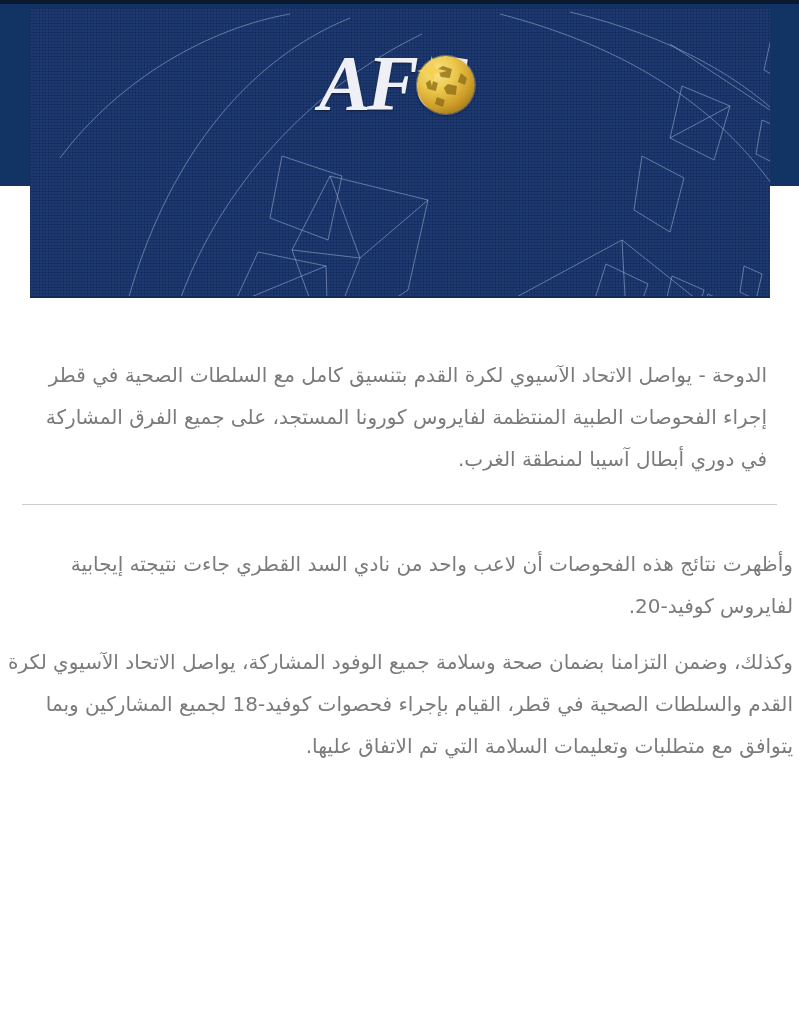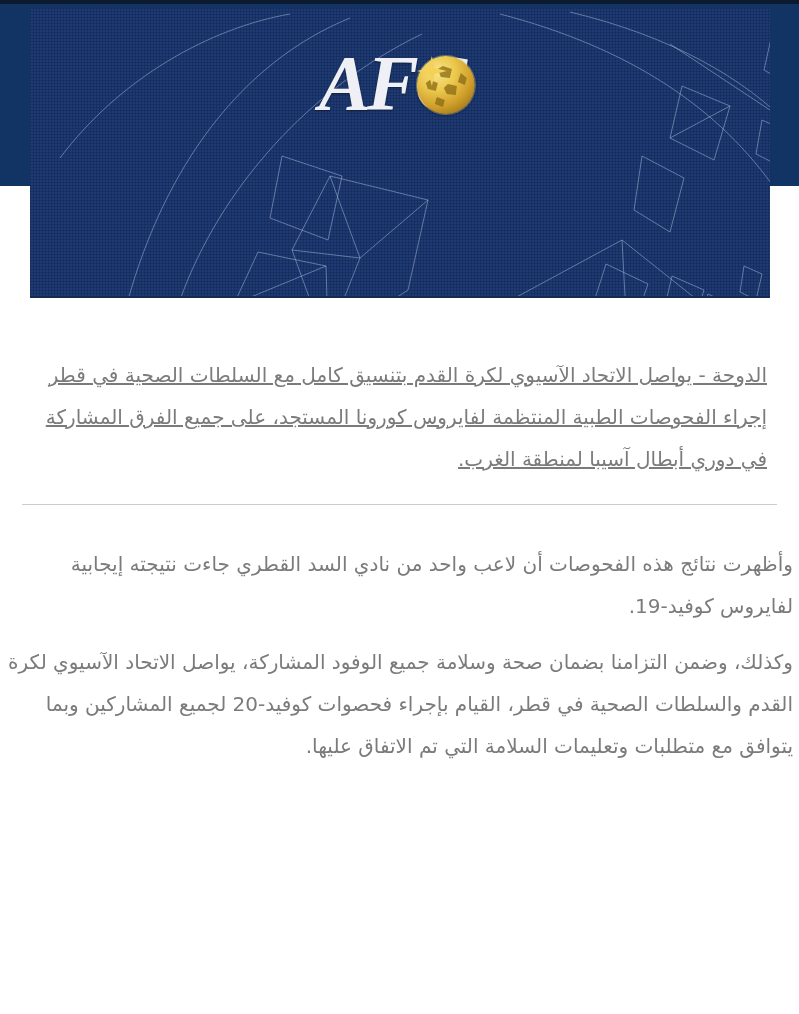--- a/index.html
+++ b/index.html
@@ -63,21 +63,21 @@
   
   .article {
     direction: rtl;
     padding: 58px 6px 70px 6px;
     color: #7b7b7b;
     font-size: 20px;
     line-height: 42px;
     text-align: right;
   }
   .article p { margin: 0 0 14px 0; }
-  .article p.lead { padding: 0 26px; margin-bottom: 24px; text-decoration: underline; }
+  .article p.lead { padding: 0 26px; margin-bottom: 24px; }
   .divider {
     border: none;
     border-top: 1px solid #cccccc;
     margin: 0 16px 38px 16px;
   }
 </style>
 </head>
 <body>
 
 <div class="page">
@@ -136,18 +136,18 @@
       </div>
     </div>
   </header>
 
   <main class="article" dir="rtl">
     <p class="lead">الدوحة - يواصل الاتحاد الآسيوي لكرة القدم بتنسيق كامل مع السلطات الصحية في قطر إجراء الفحوصات الطبية المنتظمة لفايروس كورونا المستجد، على جميع الفرق المشاركة في دوري أبطال آسيبا لمنطقة الغرب.</p>
 
     <hr class="divider">
 
     <div class="rest">
-      <p>وأظهرت نتائج هذه الفحوصات أن لاعب واحد من نادي السد القطري جاءت نتيجته إيجابية لفايروس كوفيد-19.</p>
-      <p>وكذلك، وضمن التزامنا بضمان صحة وسلامة جميع الوفود المشاركة، يواصل الاتحاد الآسيوي لكرة القدم والسلطات الصحية في قطر، القيام بإجراء فحصوات كوفيد-20 لجميع المشاركين وبما يتوافق مع متطلبات وتعليمات السلامة التي تم الاتفاق عليها.</p>
+      <p>وأظهرت نتائج هذه الفحوصات أن لاعب واحد من نادي السد القطري جاءت نتيجته إيجابية لفايروس كوفيد-20.</p>
+      <p>وكذلك، وضمن التزامنا بضمان صحة وسلامة جميع الوفود المشاركة، يواصل الاتحاد الآسيوي لكرة القدم والسلطات الصحية في قطر، القيام بإجراء فحصوات كوفيد-18 لجميع المشاركين وبما يتوافق مع متطلبات وتعليمات السلامة التي تم الاتفاق عليها.</p>
     </div>
   </main>
 
 </div>
 
 </body></html>

